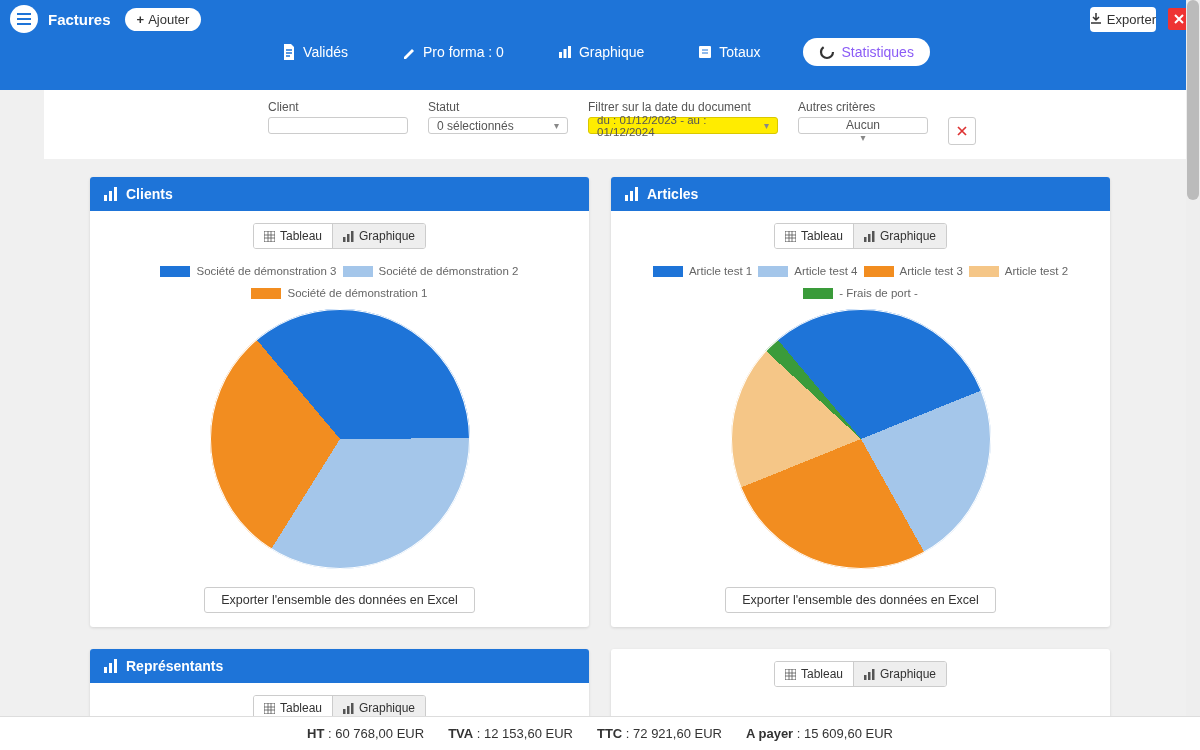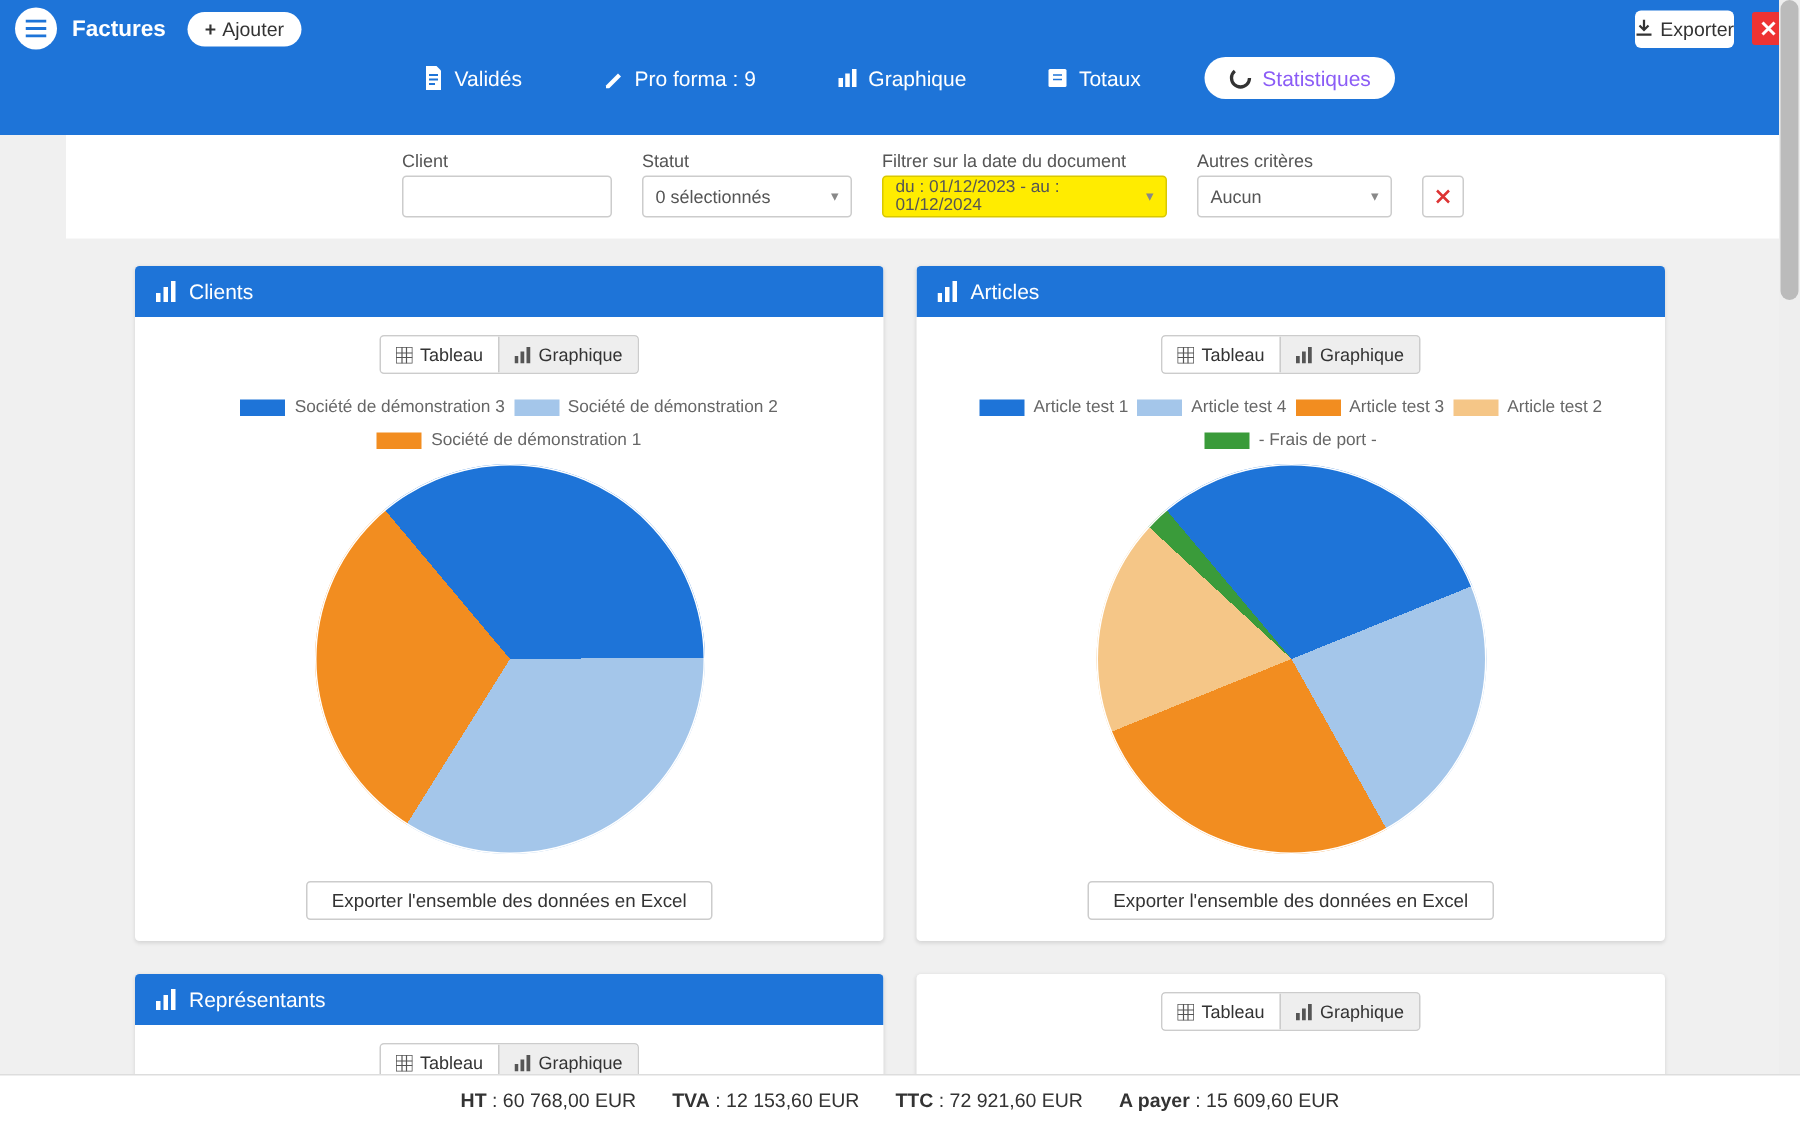--- a/index.html
+++ b/index.html
@@ -15,32 +15,32 @@
 .close-btn { width: 22px; height: 22px; background: #e33; color: #fff; display: flex; align-items: center; justify-content: center; margin-left: 12px; font-weight: bold; border-radius: 2px; cursor: pointer; }
 
 .tabs { display: flex; justify-content: center; align-items: flex-start; gap: 30px; height: 50px; }
 .tab { display: flex; align-items: center; gap: 7px; color: #fff; cursor: pointer; font-size: 14px; padding: 6px 12px; }
 .tab.active { background: #fff; color: #8b5cf6; border-radius: 18px; padding: 6px 16px; }
 .tab .ico { display: inline-flex; }
 
 .filter-bar { background: #fff; padding: 10px 0 14px 0; display: flex; justify-content: center; gap: 20px; margin-left: 44px; }
 .filter-col { display: flex; flex-direction: column; gap: 3px; font-size: 12px; color: #555; }
 .filter-col .label { font-size: 12px; }
-.input, .select { height: 28px; border: 1px solid #ccc; border-radius: 3px; padding: 0 8px; font-size: 12px; background:#fff; }
+.input, .select { height: 17px; border: 1px solid #ccc; border-radius: 3px; padding: 0 8px; font-size: 12px; background:#fff; }
 .input { width: 140px; }
 .select { width: 140px; display:flex; align-items:center; justify-content:space-between; cursor:pointer; }
 .select.yellow { background: #ffec00; border-color: #d9c800; width: 190px; font-size:11.5px; }
-.select.aucun { width: 130px; }
+.select.aucun { width: 130px; flex-direction: column; }
 .caret { color:#888; font-size:10px; }
 .clear-btn { width: 28px; height: 28px; border:1px solid #ccc; border-radius:3px; display:flex; align-items:center; justify-content:center; color:#d33; cursor:pointer; margin-top:17px; background:#fff;}
 
 .content { padding: 18px 90px 0 90px; height: 558px; overflow-y: auto; }
 .row { display: flex; gap: 22px; margin-bottom: 22px; }
 .card { flex: 1; background: #fff; border-radius: 3px; box-shadow: 0 1px 3px rgba(0,0,0,0.12); overflow: hidden; display:flex; flex-direction:column; }
-.card-head { background: #1e74d8; color: #fff; padding: 9px 14px; display:flex; align-items:center; gap:8px; font-size: 14px; font-weight:normal; }
+.card-head { background: #1e74d8; color: #fff; padding: 9px 14px; display:flex; align-items:center; gap:8px; font-size: 14px; font-weight:bold; }
 .card-body { position: relative; padding: 8px 8px 14px 8px; display:flex; flex-direction:column; align-items:center; }
 
 .toggle-group { display:flex; border:1px solid #ccc; border-radius:3px; overflow:hidden; margin-top:4px; }
 .toggle-btn { padding: 5px 10px; font-size: 12px; display:flex; align-items:center; gap:5px; cursor:pointer; background:#fff; }
 .toggle-btn.active { background:#eee; }
 .toggle-btn + .toggle-btn { border-left:1px solid #ccc; }
 
 .legend { display:flex; flex-wrap:wrap; justify-content:center; gap: 10px 6px; margin: 16px 0 10px 0; font-size: 11.5px; color:#666; max-width: 420px; }
 .legend-item { display:flex; align-items:center; gap:6px; }
 .swatch { width: 30px; height: 11px; }
@@ -91,21 +91,21 @@
       <svg class="ico" width="14" height="16" viewBox="0 0 14 16">
           <path d="M2 0h7l3 3v13H2z" fill="#fff"></path>
           <path d="M4 6h6M4 9h6M4 12h4" stroke="#1e74d8" stroke-width="1.3"></path>
         </svg>
       <span>Validés</span>
     </div>
     <div class="tab">
       <svg class="ico" width="14" height="14" viewBox="0 0 14 14">
           <path d="M2 12l8-8 2 2-8 8H2z" fill="#fff"></path>
         </svg>
-      <span>Pro forma : 9</span>
+      <span>Pro forma : 0</span>
     </div>
     <div class="tab">
       <svg class="ico" width="14" height="14" viewBox="0 0 14 14">
           <rect x="1" y="7" width="3" height="6" fill="#fff"></rect>
           <rect x="5.5" y="4" width="3" height="9" fill="#fff"></rect>
           <rect x="10" y="1" width="3" height="12" fill="#fff"></rect>
         </svg>
       <span>Graphique</span>
     </div>
     <div class="tab">

